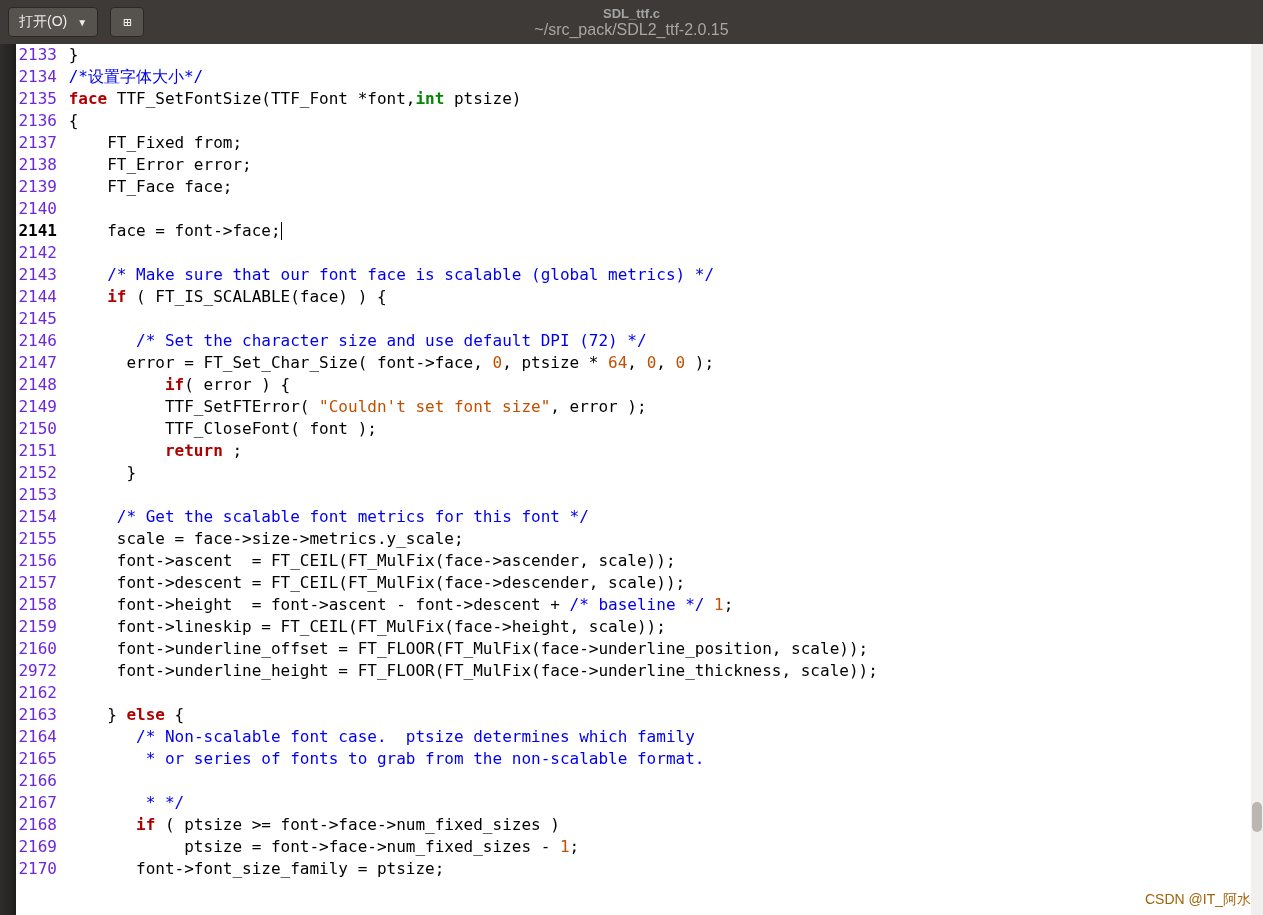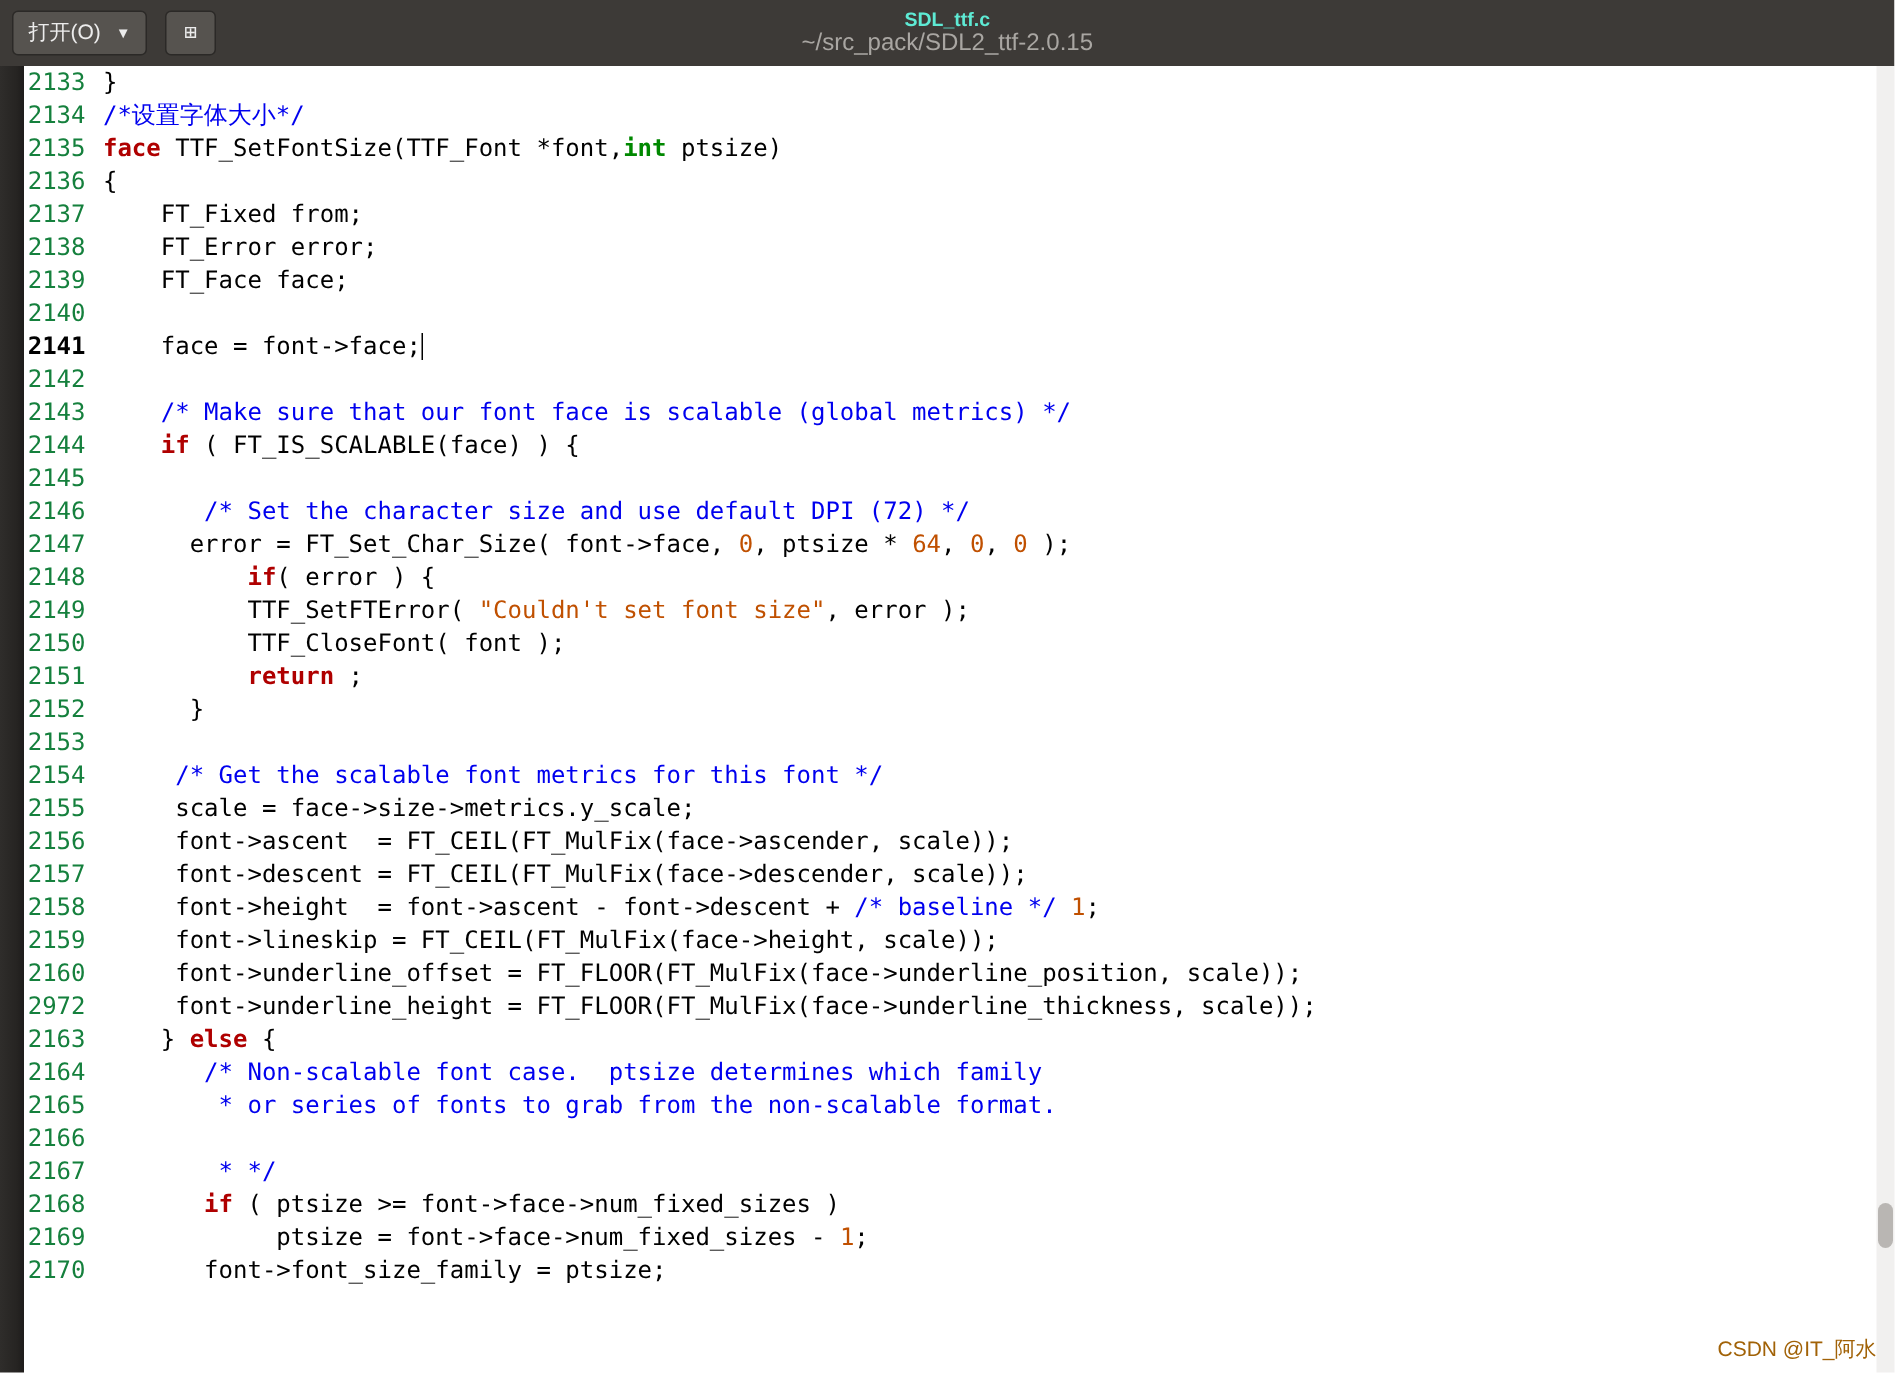--- a/index.html
+++ b/index.html
@@ -53,21 +53,21 @@
     position: absolute;
     left: 50%;
     top: 50%;
     transform: translate(-50%, -50%);
     text-align: center;
     font-family: sans-serif;
   }
   .title-center .filename {
     font-size: 13px;
     font-weight: bold;
-    color: #5eead4;
+    color: #a3a3a3;
   }
   .title-center .filepath {
     font-size: 16px;
     color: #a9a6a2;
   }
   .sidebar-stub {
     position: absolute;
     left: 0;
     top: 44px;
     bottom: 0;
@@ -87,21 +87,21 @@
     display: flex;
     align-items: flex-start;
     height: 22px;
     line-height: 22px;
     white-space: pre;
   }
   .lineno {
     width: 42px;
     text-align: right;
     padding-right: 2px;
-    color: #15803d;
+    color: #6d28d9;
     flex-shrink: 0;
   }
   .lineno.bold { font-weight: bold; color: #000; }
   .code { flex: 1; }
   .tok-comment { color: #0000ee; }
   .tok-red { color: #af0000; font-weight: bold; }
   .tok-kw { color: #af0000; font-weight: bold; }
   .tok-type { color: #008800; font-weight: bold; }
   .tok-num { color: #c05000; }
   .tok-str { color: #c05000; }
@@ -181,20 +181,21 @@
     <div class="line"><span class="lineno">2152</span><span> </span><span class="code"><span class="tok-plain">      }</span></span></div>
     <div class="line"><span class="lineno">2153</span><span> </span><span class="code"><span class="tok-plain"></span></span></div>
     <div class="line"><span class="lineno">2154</span><span> </span><span class="code"><span class="tok-plain">     </span><span class="tok-comment">/* Get the scalable font metrics for this font */</span></span></div>
     <div class="line"><span class="lineno">2155</span><span> </span><span class="code"><span class="tok-plain">     scale = face-&gt;size-&gt;metrics.y_scale;</span></span></div>
     <div class="line"><span class="lineno">2156</span><span> </span><span class="code"><span class="tok-plain">     font-&gt;ascent  = FT_CEIL(FT_MulFix(face-&gt;ascender, scale));</span></span></div>
     <div class="line"><span class="lineno">2157</span><span> </span><span class="code"><span class="tok-plain">     font-&gt;descent = FT_CEIL(FT_MulFix(face-&gt;descender, scale));</span></span></div>
     <div class="line"><span class="lineno">2158</span><span> </span><span class="code"><span class="tok-plain">     font-&gt;height  = font-&gt;ascent - font-&gt;descent + </span><span class="tok-comment">/* baseline */</span><span class="tok-plain"> </span><span class="tok-num">1</span><span class="tok-plain">;</span></span></div>
     <div class="line"><span class="lineno">2159</span><span> </span><span class="code"><span class="tok-plain">     font-&gt;lineskip = FT_CEIL(FT_MulFix(face-&gt;height, scale));</span></span></div>
     <div class="line"><span class="lineno">2160</span><span> </span><span class="code"><span class="tok-plain">     font-&gt;underline_offset = FT_FLOOR(FT_MulFix(face-&gt;underline_position, scale));</span></span></div>
     <div class="line"><span class="lineno">2972</span><span> </span><span class="code"><span class="tok-plain">     font-&gt;underline_height = FT_FLOOR(FT_MulFix(face-&gt;underline_thickness, scale));</span></span></div>
+    <div class="line"><span class="lineno">2162</span><span> </span><span class="code"><span class="tok-plain"></span></span></div>
     <div class="line"><span class="lineno">2163</span><span> </span><span class="code"><span class="tok-plain">    } </span><span class="tok-kw">else</span><span class="tok-plain"> {</span></span></div>
     <div class="line"><span class="lineno">2164</span><span> </span><span class="code"><span class="tok-plain">       </span><span class="tok-comment">/* Non-scalable font case.  ptsize determines which family</span></span></div>
     <div class="line"><span class="lineno">2165</span><span> </span><span class="code"><span class="tok-plain">        </span><span class="tok-comment">* or series of fonts to grab from the non-scalable format.</span></span></div>
     <div class="line"><span class="lineno">2166</span><span> </span><span class="code"><span class="tok-plain">        </span></span></div>
     <div class="line"><span class="lineno">2167</span><span> </span><span class="code"><span class="tok-plain">        </span><span class="tok-comment">* */</span></span></div>
     <div class="line"><span class="lineno">2168</span><span> </span><span class="code"><span class="tok-plain">       </span><span class="tok-kw">if</span><span class="tok-plain"> ( ptsize &gt;= font-&gt;face-&gt;num_fixed_sizes )</span></span></div>
     <div class="line"><span class="lineno">2169</span><span> </span><span class="code"><span class="tok-plain">            ptsize = font-&gt;face-&gt;num_fixed_sizes - </span><span class="tok-num">1</span><span class="tok-plain">;</span></span></div>
     <div class="line"><span class="lineno">2170</span><span> </span><span class="code"><span class="tok-plain">       font-&gt;font_size_family = ptsize;</span></span></div>
   </div>
 

